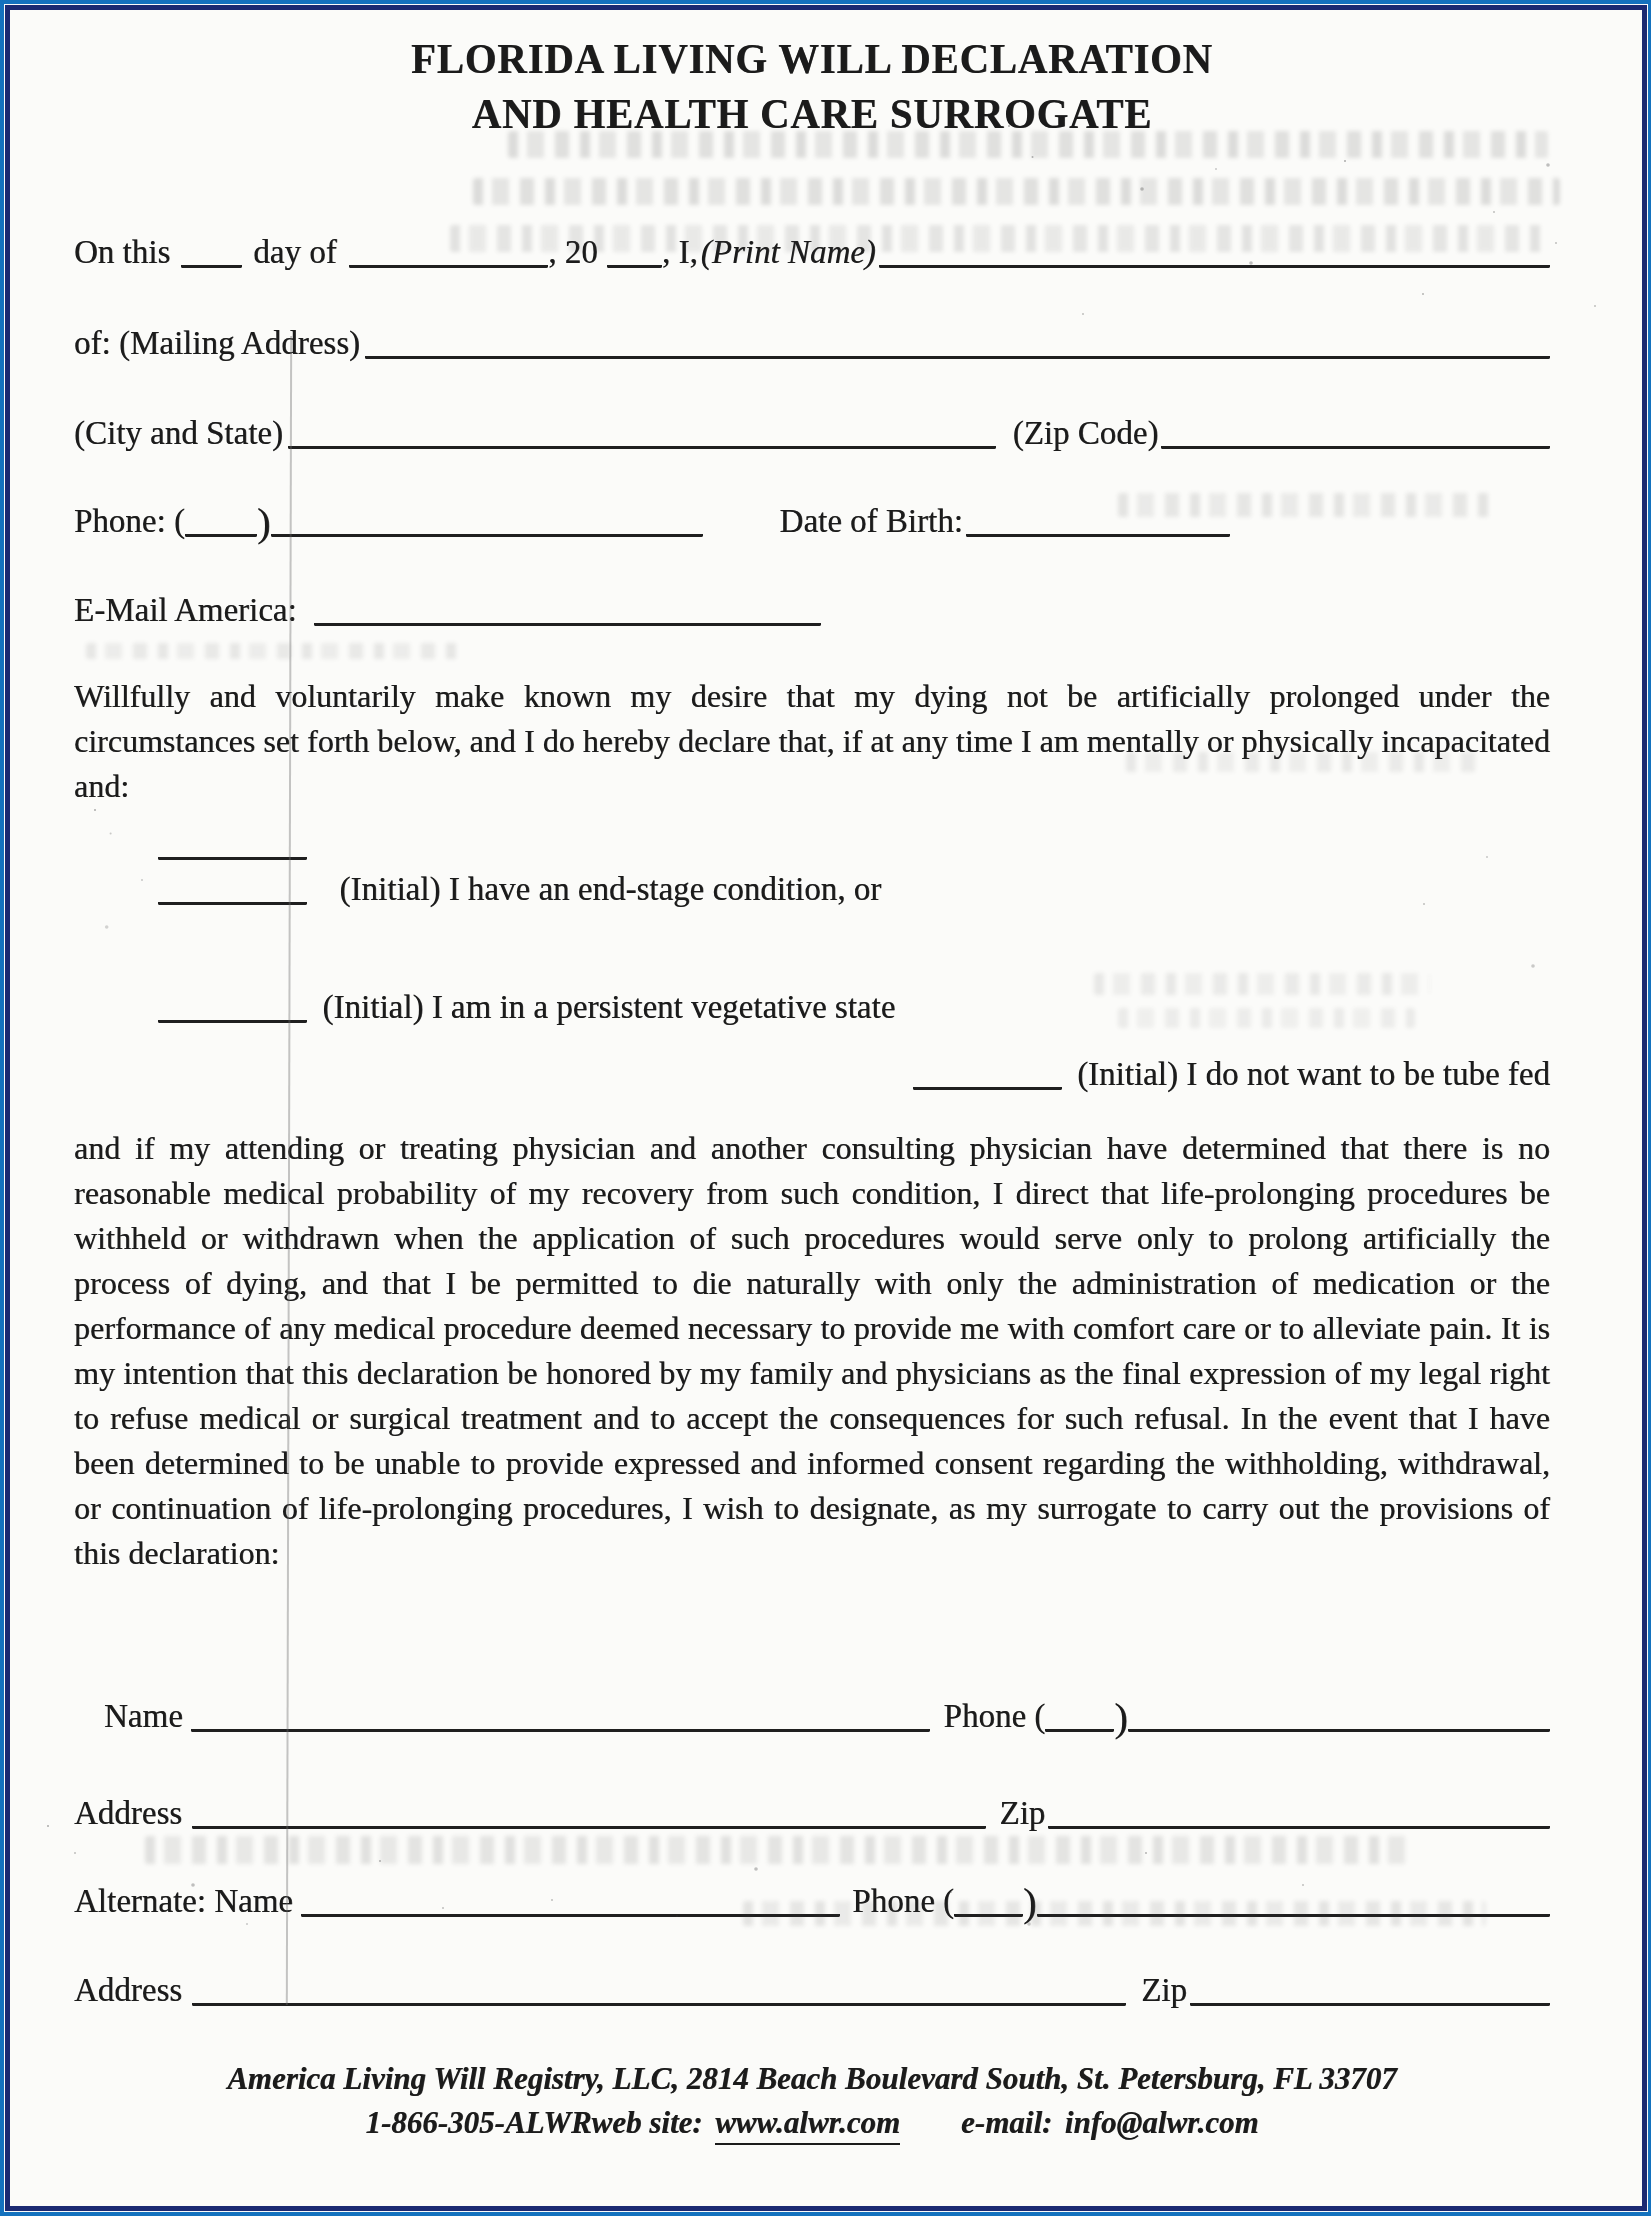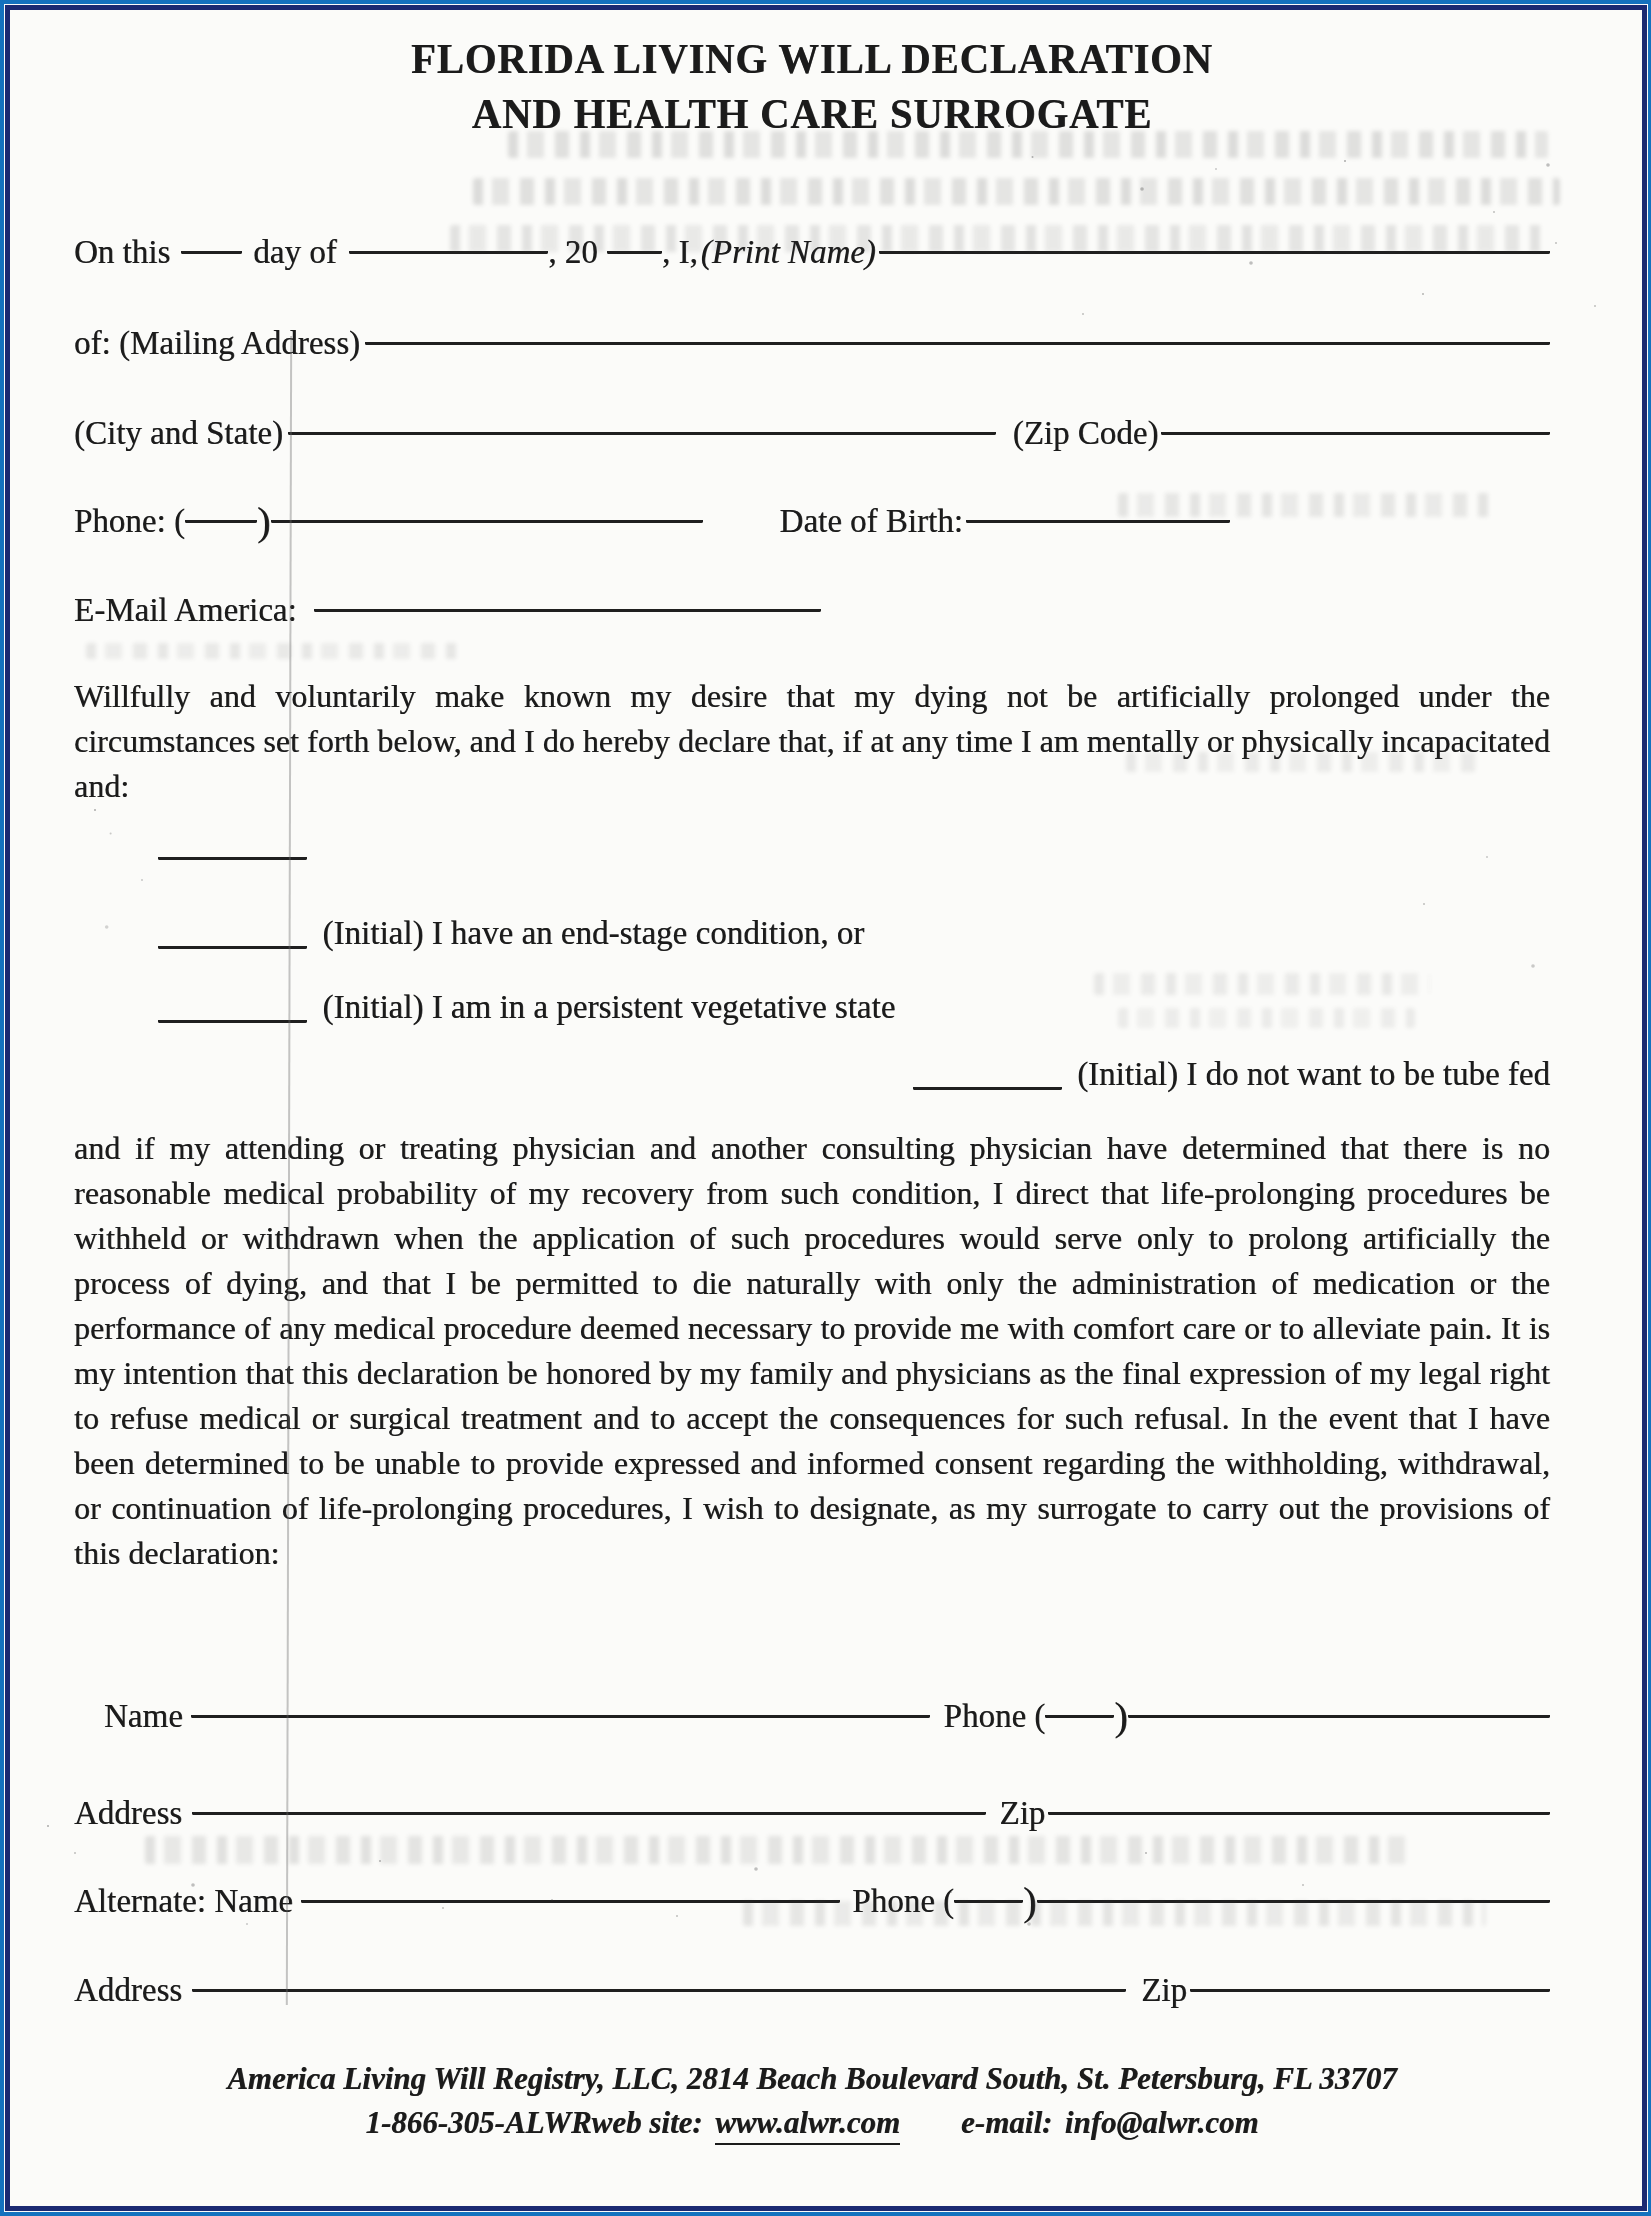--- a/index.html
+++ b/index.html
@@ -15,21 +15,21 @@
   .border-outer{position:absolute;inset:0;border:4.7px solid #1472be;pointer-events:none;z-index:40;}
   .border-inner{position:absolute;inset:4.7px;border:5.5px solid #1b2a72;pointer-events:none;z-index:40;}
 
   .ink{color:#1b1b1b;text-shadow:0.5px 0 0 rgba(27,27,27,.72);}
   .abs{position:absolute;left:74px;right:102px;}
 
   .title{
     text-align:center;font-weight:bold;font-size:43px;line-height:52px;
     letter-spacing:0.8px;transform:scaleX(.95);transform-origin:center;
   }
-  .row{display:flex;align-items:center;font-size:33px;line-height:42px;white-space:nowrap;}
+  .row{display:flex;align-items:flex-end;font-size:33px;line-height:42px;white-space:nowrap;}
   .bl{display:inline-block;height:6.3px;border-bottom:3.9px solid #1f1f1f;margin-bottom:4.7px;border-radius:1.6px;}
   .bl.soft{border-bottom-width:3.1px;}
   .grow{flex:1 1 auto;}
   .paren{font-size:41px;line-height:39px;}
 
   .para{font-size:32px;line-height:45px;text-align:justify;}
   .initial-row{display:flex;align-items:flex-end;font-size:33px;line-height:41px;}
 
   .footer1{text-align:center;font-style:italic;font-weight:bold;font-size:31px;}
   .footer2{display:flex;justify-content:center;align-items:baseline;font-style:italic;font-weight:bold;font-size:31px;}
@@ -109,21 +109,21 @@
   <div class="abs row ink" style="top:589px;">
     <span>E-Mail America:</span>
     <span class="bl soft" style="width:507px;margin-left:17px;"></span>
   </div>
 
   <div class="abs para ink" style="top:674px;">Willfully and voluntarily make known my desire that my dying not be artificially prolonged under the circumstances set forth below, and I do hereby declare that, if at any time I am mentally or physically incapacitated and:</div>
 
   <div class="abs initial-row ink" style="top:851px;">
     <span class="bl" style="width:149px;margin-left:84px;"></span>
   </div>
-  <div class="abs initial-row ink" style="top:913px;">
+  <div class="abs initial-row ink" style="top:869px;gap:17px;">
     <span class="bl" style="width:149px;margin-left:84px;"></span>
     <span style="margin-left:15.6px;">(Initial) I have an end-stage condition, or</span>
   </div>
   <div class="abs initial-row ink" style="top:987px;">
     <span class="bl" style="width:149px;margin-left:84px;"></span>
     <span style="margin-left:15.6px;">(Initial) I am in a persistent vegetative state</span>
   </div>
   <div class="abs initial-row ink" style="top:1054px;justify-content:flex-end;">
     <span class="bl" style="width:149px;margin-left:84px;"></span>
     <span style="margin-left:15.6px;">(Initial) I do not want to be tube fed</span>

